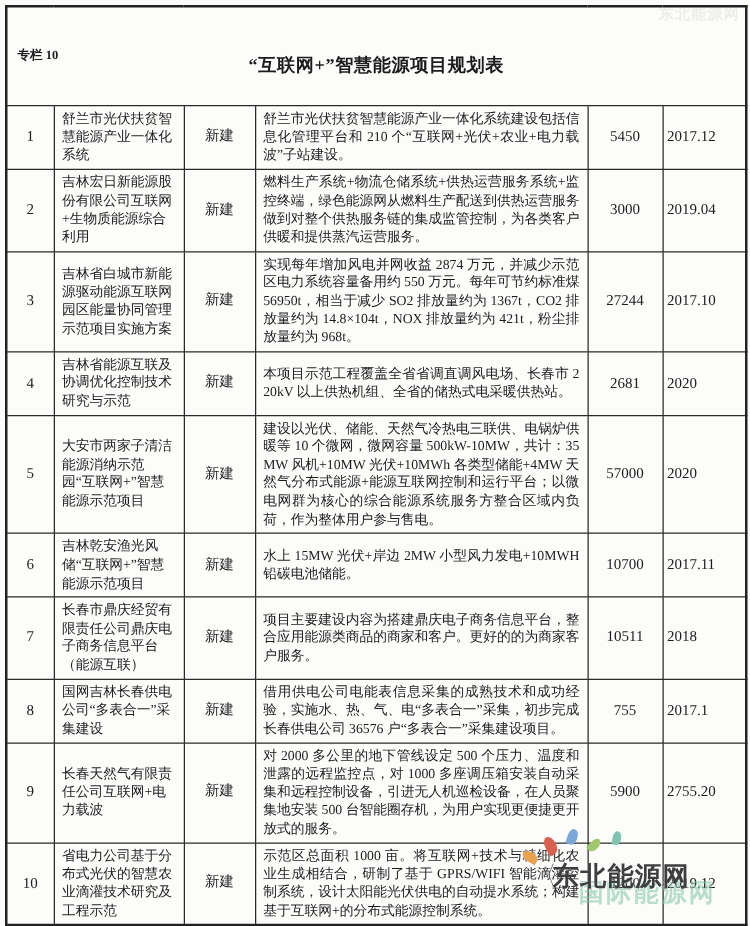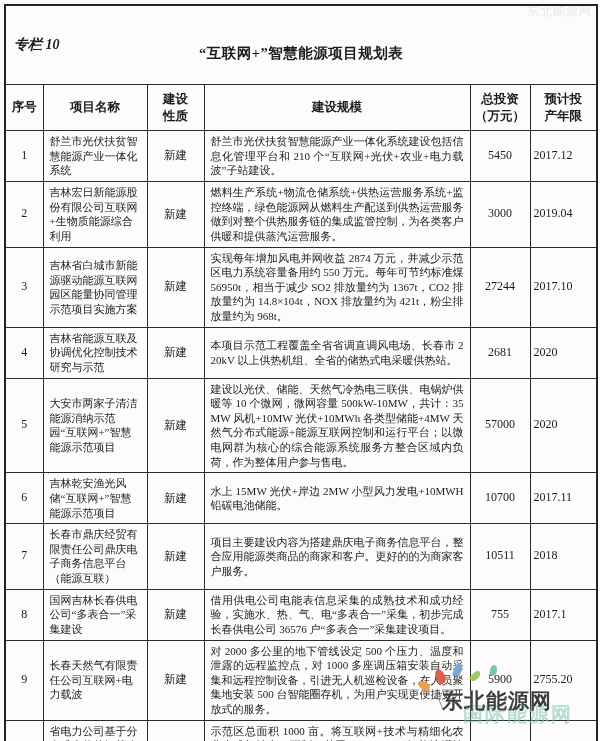--- a/index.html
+++ b/index.html
@@ -23,21 +23,21 @@
   .plan-table th, .plan-table td {
     border: 1px solid #2a2a2a;
     vertical-align: middle;
     word-break: break-all;
   }
 
   
   .title-cell { height: 28px; position: relative; padding: 2px 6px; }
   .title-label {
     position: absolute; left: 8px; top: 50%; transform: translateY(-50%);
-    font-weight: bold; font-size: 14px; white-space: nowrap; font-style: italic;
+    font-weight: bold; font-size: 10px; white-space: nowrap;
   }
   .title-text {
     display: block; text-align: center;
     font-weight: bold; font-size: 14.5px; letter-spacing: .5px;
   }
 
   
   .plan-table thead th {
     font-size: 12.5px; font-weight: bold;
     text-align: center; padding: 4px 1px;
@@ -106,31 +106,20 @@
         <col style="width:60px">
         <col style="width:67px">
     </colgroup>
     <thead>
       <tr>
         <th class="title-cell" colspan="6">
           <span class="title-label">专栏 10</span>
           <span class="title-text">“互联网+”智慧能源项目规划表</span>
         </th>
       </tr>
-      <tr id="header-row">
-          <th class="col0">序号</th>
-          <th class="col1">项目名称</th>
-          <th class="col2">建设
-性质</th>
-          <th class="col3">建设规模</th>
-          <th class="col4">总投资
-（万元）</th>
-          <th class="col5">预计投
-产年限</th>
-        </tr>
     </thead>
     <tbody id="table-body">
         <tr>
           <td class="col0">1</td>
           <td class="col1">舒兰市光伏扶贫智慧能源产业一体化系统</td>
           <td class="col2">新建</td>
           <td class="col3">舒兰市光伏扶贫智慧能源产业一体化系统建设包括信息化管理平台和 210 个“互联网+光伏+农业+电力载波”子站建设。</td>
           <td class="col4">5450</td>
           <td class="col5">2017.12</td>
         </tr>

